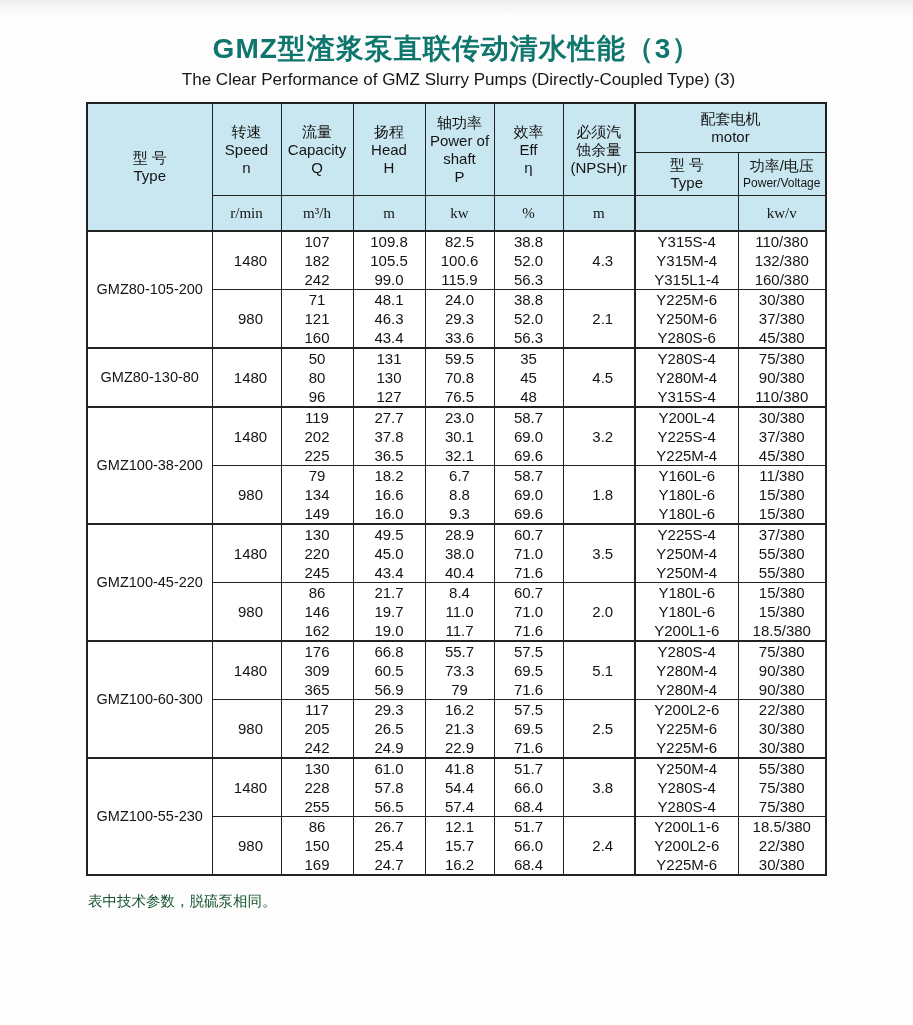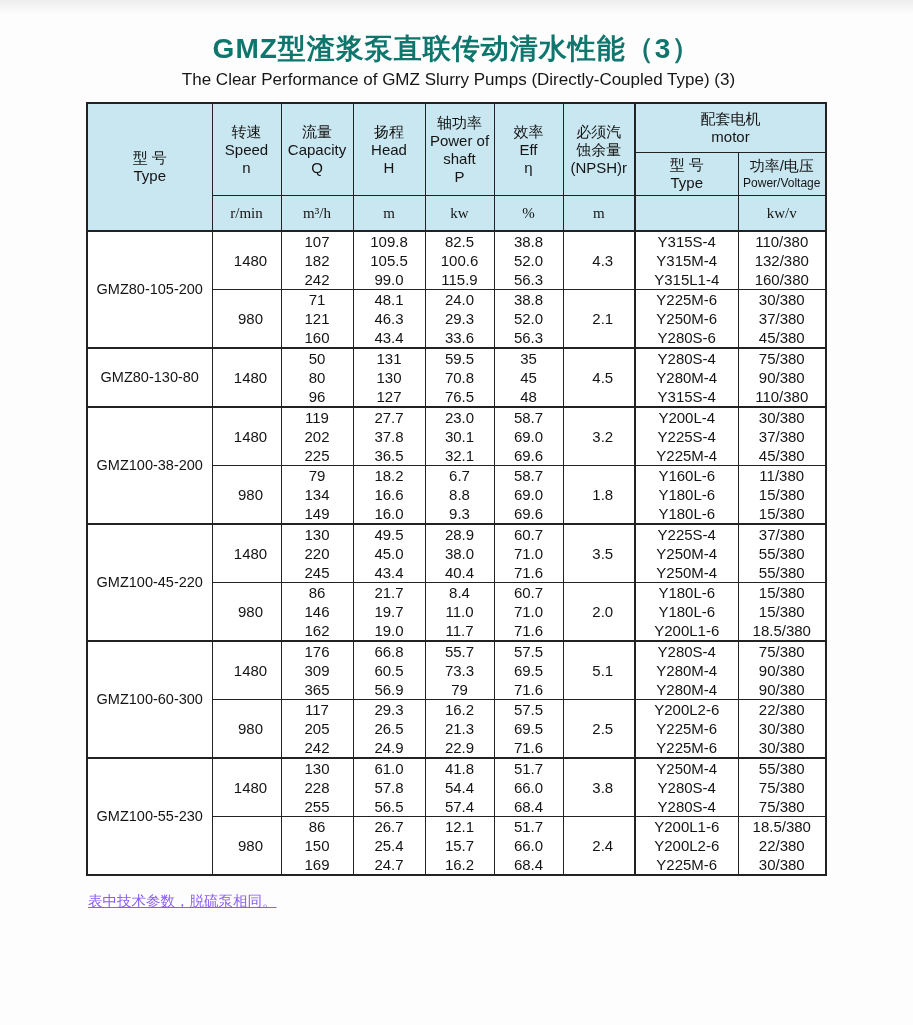--- a/index.html
+++ b/index.html
@@ -68,22 +68,21 @@
     line-height: 19px;
     padding: 3px 0;
     white-space: pre-line;
   }
   tbody tr.block-start td { border-top: 2px solid #222; margin-top: 47px; }
   td.model-cell { font-size: 14.5px; letter-spacing: 0; }
   td.single { font-size: 15px; padding-left: 8px; }
   .footnote {
     margin: 16px 0 0 88px;
     font-size: 14.5px;
-    color: #8b5cf6;
-    text-decoration: underline;
+    color: #14532d;
   }
 </style>
 </head>
 <body>
 
 <div class="top-strip"></div>
 
 <h1 class="page-title">GMZ型渣浆泵直联传动清水性能（3）</h1>
 <div class="page-subtitle">The Clear Performance of GMZ Slurry Pumps (Directly-Coupled Type) (3)</div>
 

